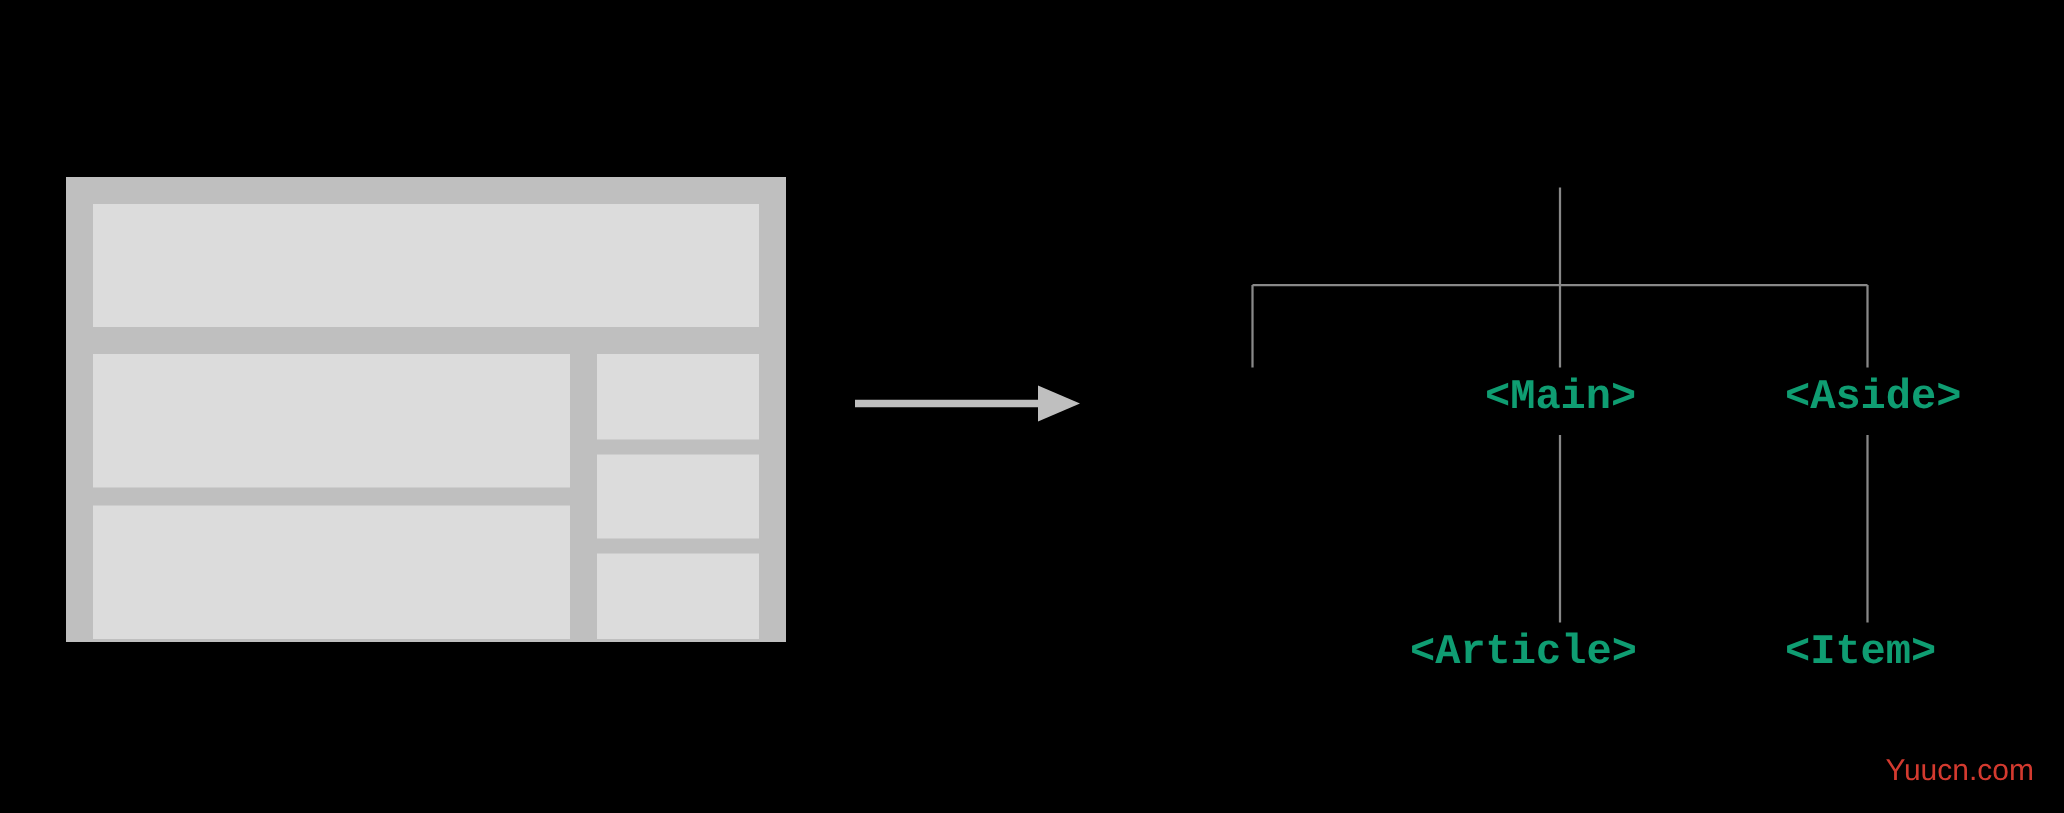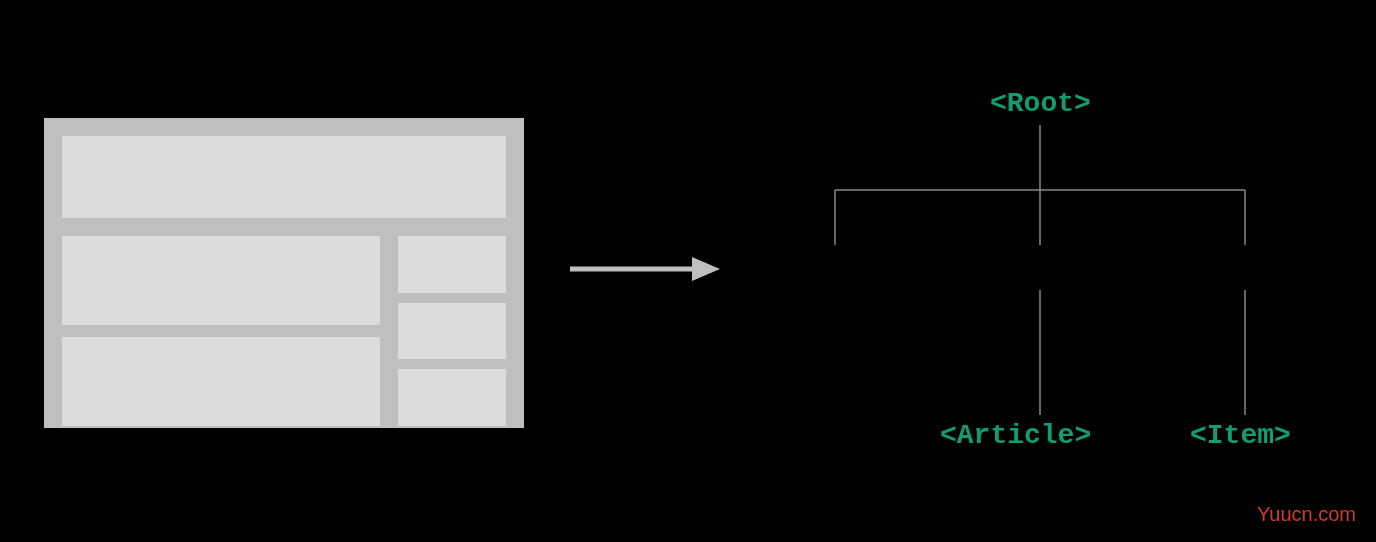--- a/index.html
+++ b/index.html
@@ -131,26 +131,29 @@
 
     <line x1="90" y1="110" x2="90" y2="165" stroke="#888" stroke-width="1.5"></line>
     <line x1="295" y1="110" x2="295" y2="165" stroke="#888" stroke-width="1.5"></line>
     <line x1="500" y1="110" x2="500" y2="165" stroke="#888" stroke-width="1.5"></line>
 
     <line x1="295" y1="210" x2="295" y2="335" stroke="#888" stroke-width="1.5"></line>
 
     <line x1="500" y1="210" x2="500" y2="335" stroke="#888" stroke-width="1.5"></line>
   </svg>
 
-  <div class="node" style="left:245px; top:8px;">
-    <span class="tag">&lt;Root&gt;</span>
+
+
+  <div class="node" style="left:245px; top:170px;">
+    <span class="tag">&lt;Main&gt;</span>
   </div>
 
-
-
+  <div class="node" style="left:445px; top:170px;">
+    <span class="tag">&lt;Aside&gt;</span>
+  </div>
 
   <div class="node" style="left:195px; top:340px;">
     <span class="tag">&lt;Article&gt;</span><span class="mult">x2</span>
   </div>
 
   <div class="node" style="left:445px; top:340px;">
     <span class="tag">&lt;Item&gt;</span><span class="mult">x3</span>
   </div>
 </div>
 

